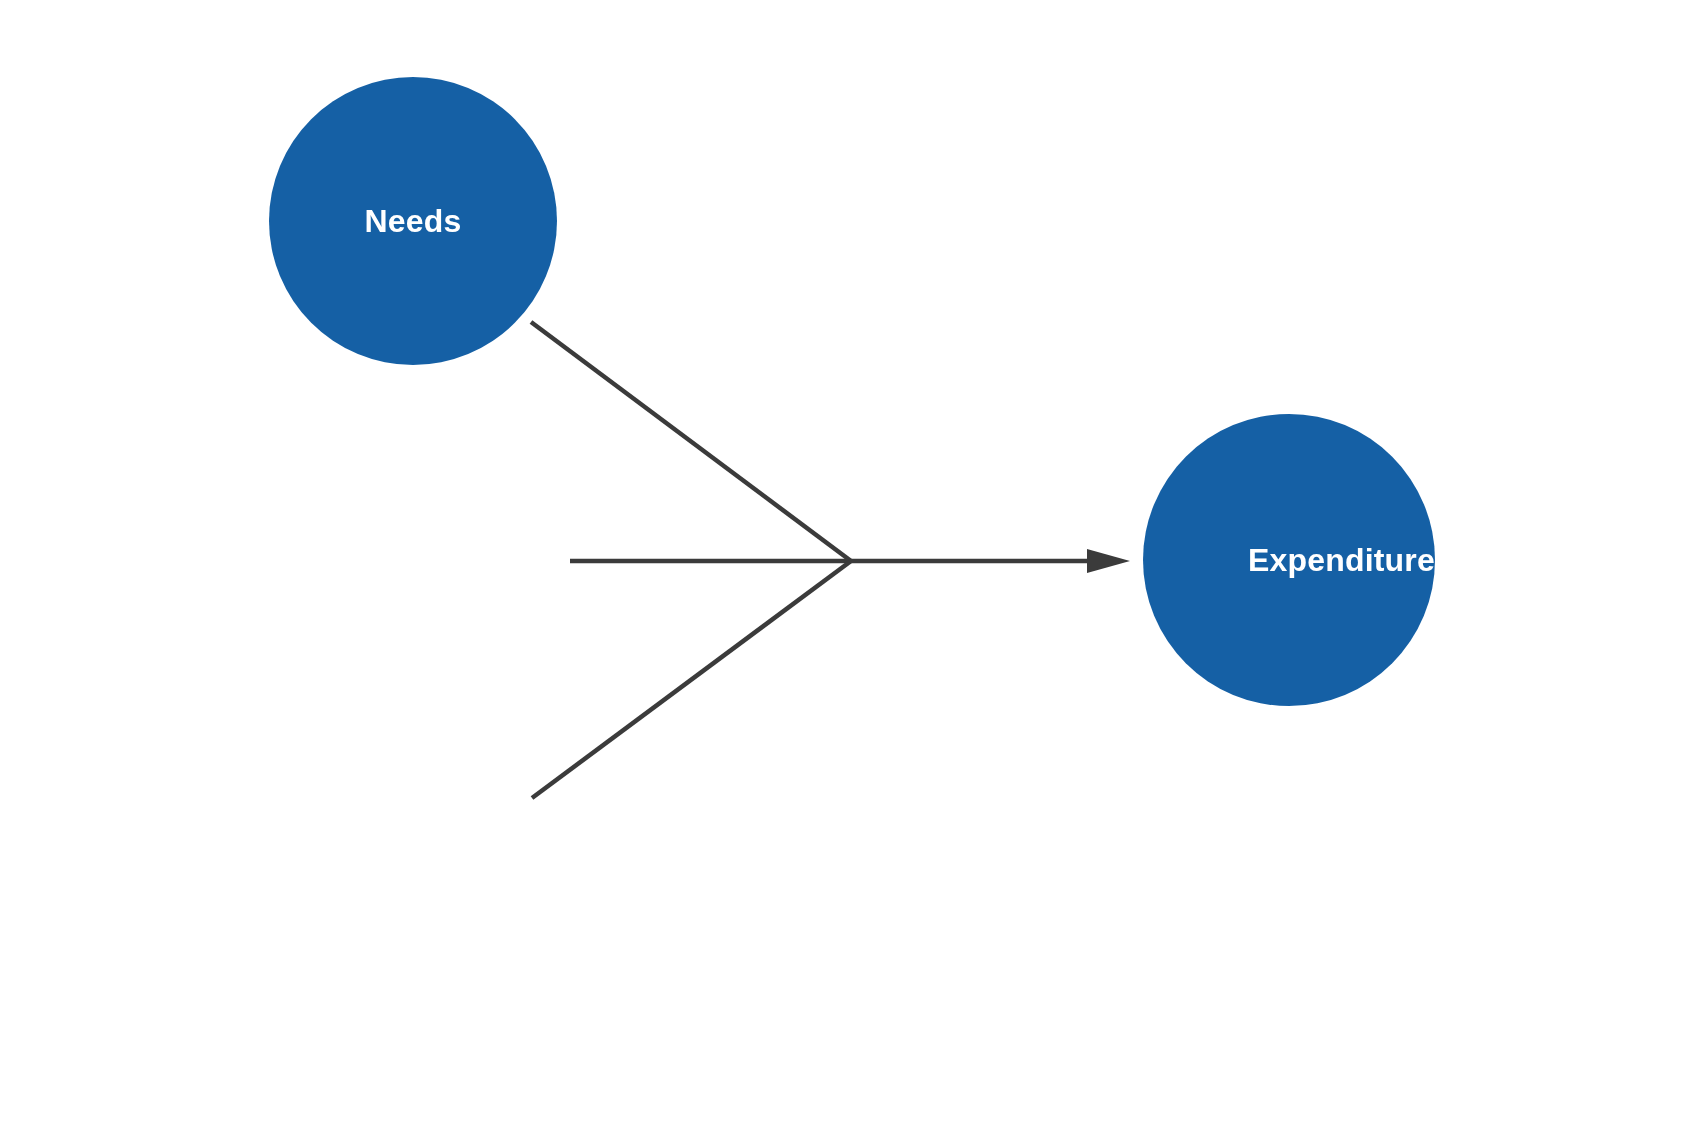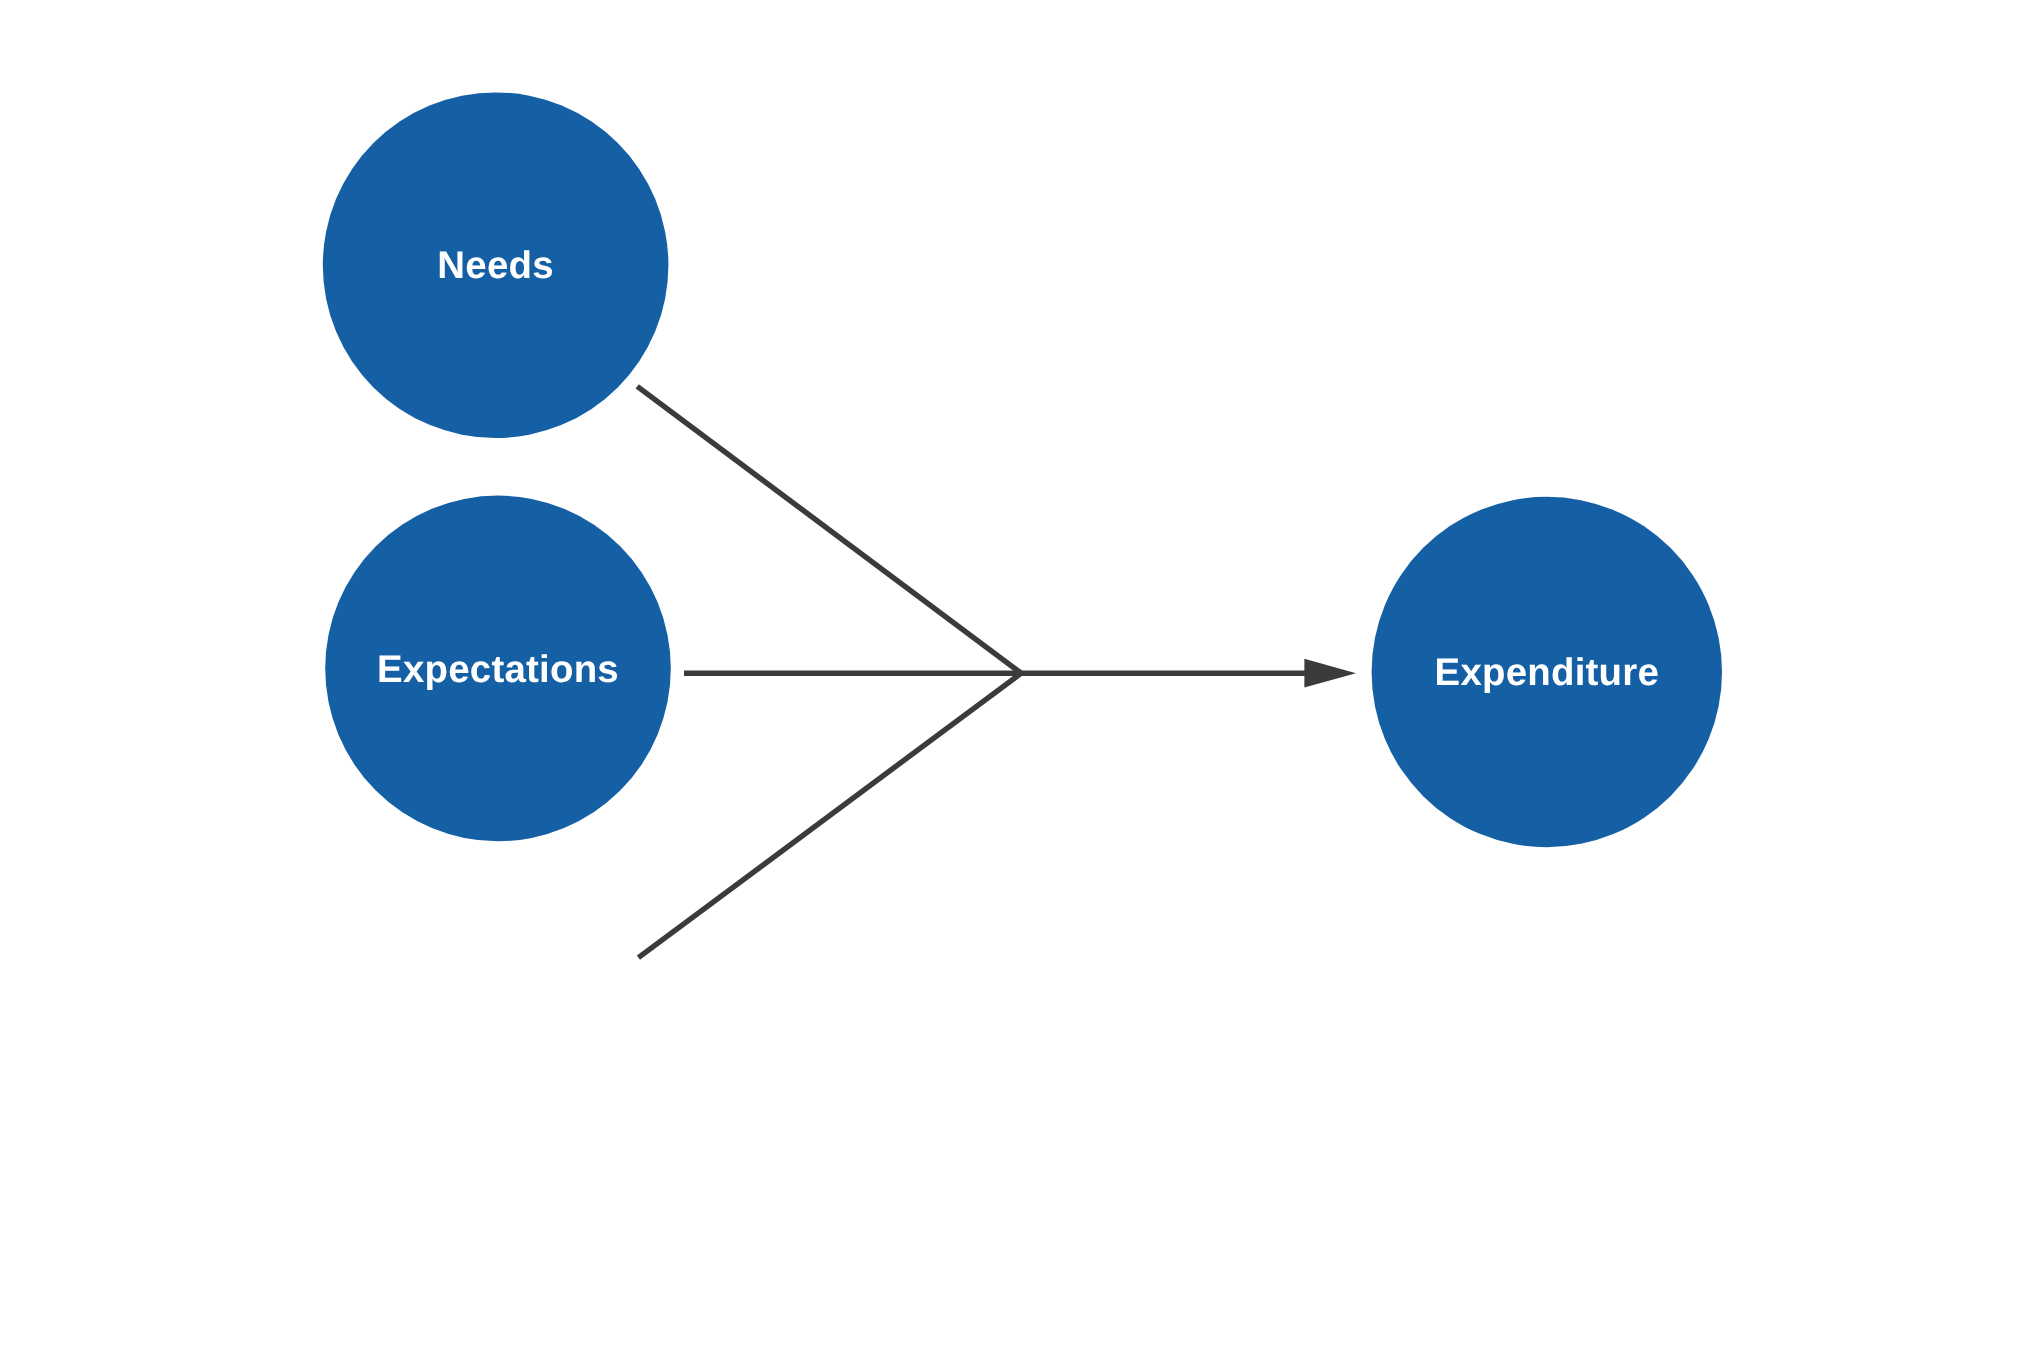--- a/index.html
+++ b/index.html
@@ -54,41 +54,38 @@
     color: var(--node-text);
     font-size: 32px;
     font-weight: 700;
     letter-spacing: 0.2px;
     line-height: 1;
     white-space: nowrap;
   }
   .node-needs        { left: 269px; top:  77px; }
   .node-expectations { left: 271px; top: 413px; }
   .node-results      { left: 269px; top: 754px; }
-  .node-expenditure  { left: 1143px; top: 414px; width: 292px; height: 292px; }
+  .node-expenditure  { left: 1143px; top: 414px; width: 292px; height: 292px; justify-content: flex-end; }
 </style>
 </head>
 <body>
 
 <div class="canvas">
 
   <svg class="connectors" viewBox="0 0 1702 1131" xmlns="http://www.w3.org/2000/svg" aria-hidden="true">
     <line class="connector" x1="531" y1="322" x2="851" y2="561"></line>
     <line class="connector" x1="570" y1="561" x2="851" y2="561"></line>
     <line class="connector" x1="532" y1="798" x2="851" y2="561"></line>
     <line class="connector" x1="850" y1="561" x2="1092" y2="561"></line>
     <polygon class="arrowhead" points="1130,561 1087,549 1087,573"></polygon>
   </svg>
 
   <div class="node node-needs">
     <span>Needs</span>
   </div>
 
-  <div class="node node-expectations">
-    <span>Expectations</span>
-  </div>
 
 
   <div class="node node-expenditure">
     <span>Expenditure</span>
   </div>
 
 </div>
 
 </body></html>

